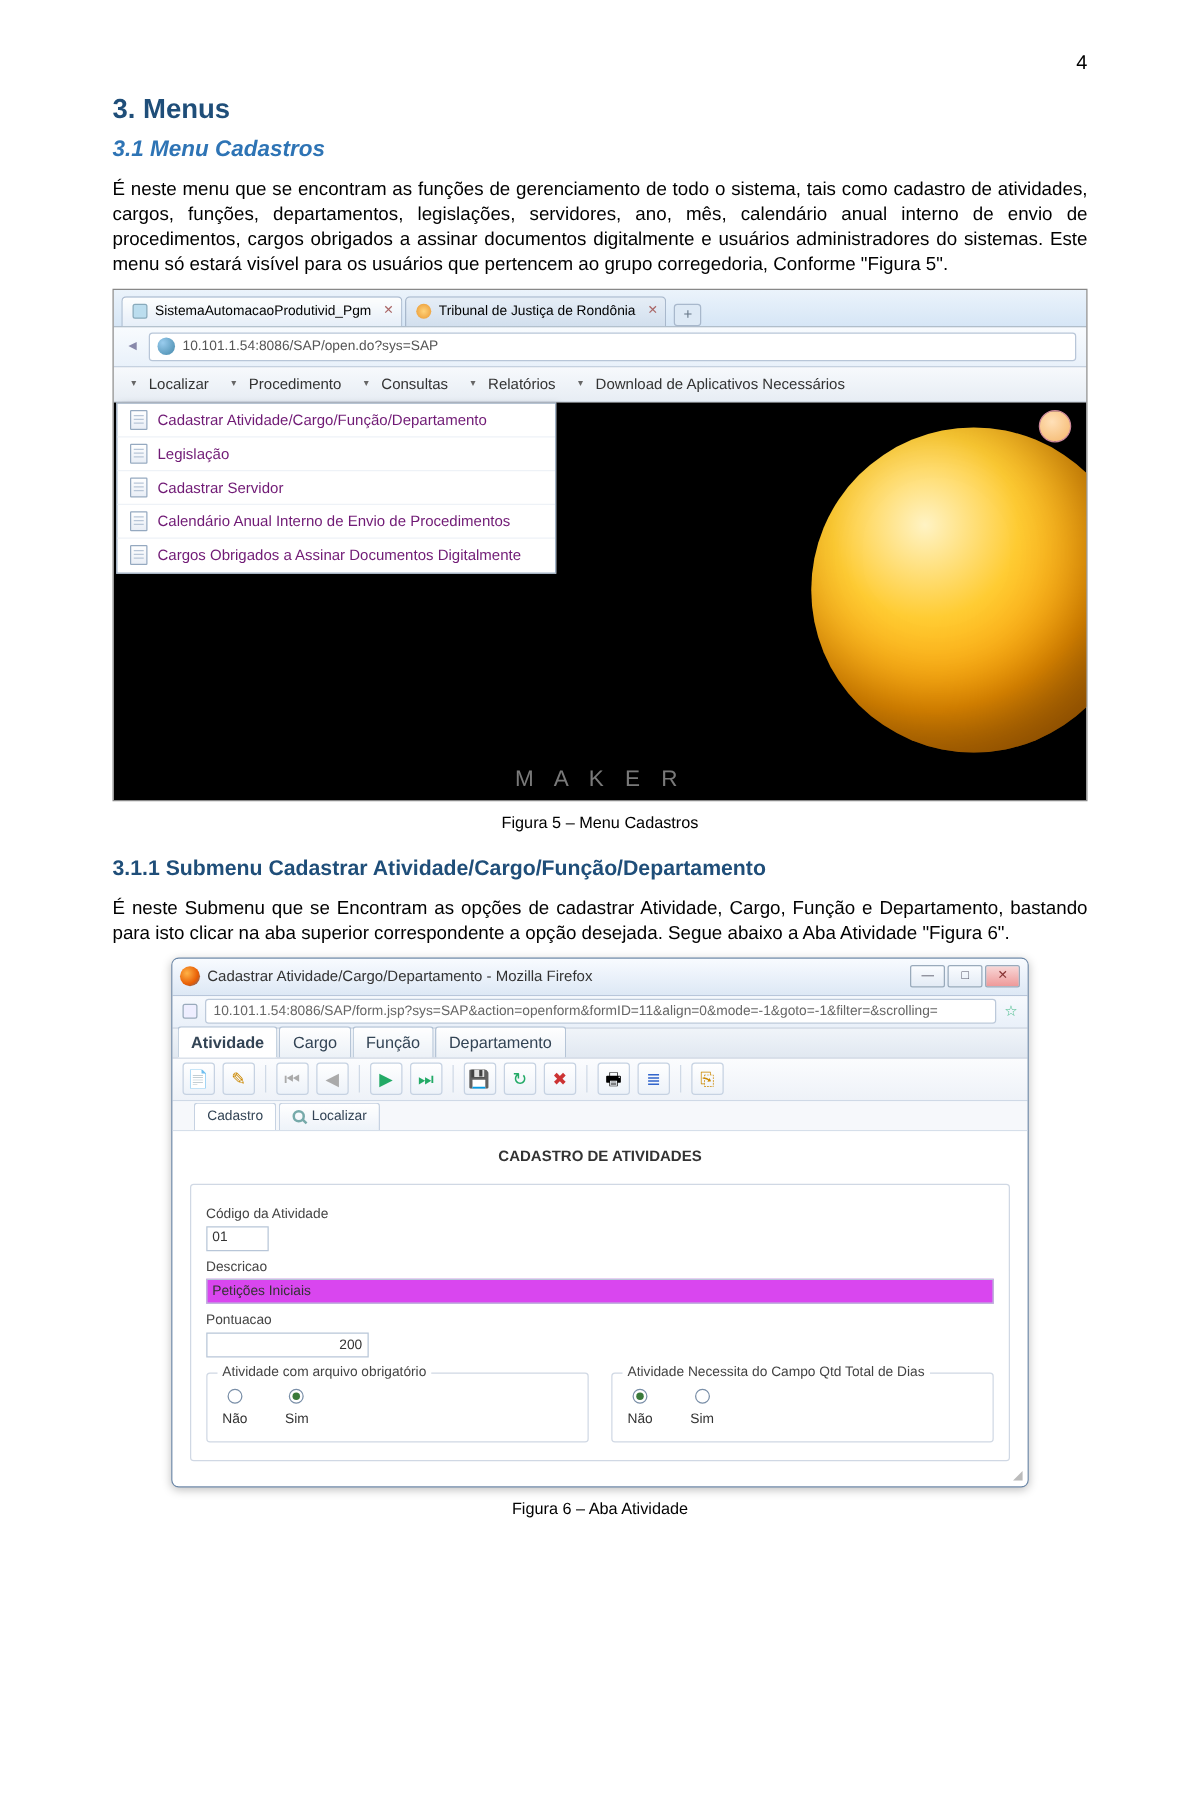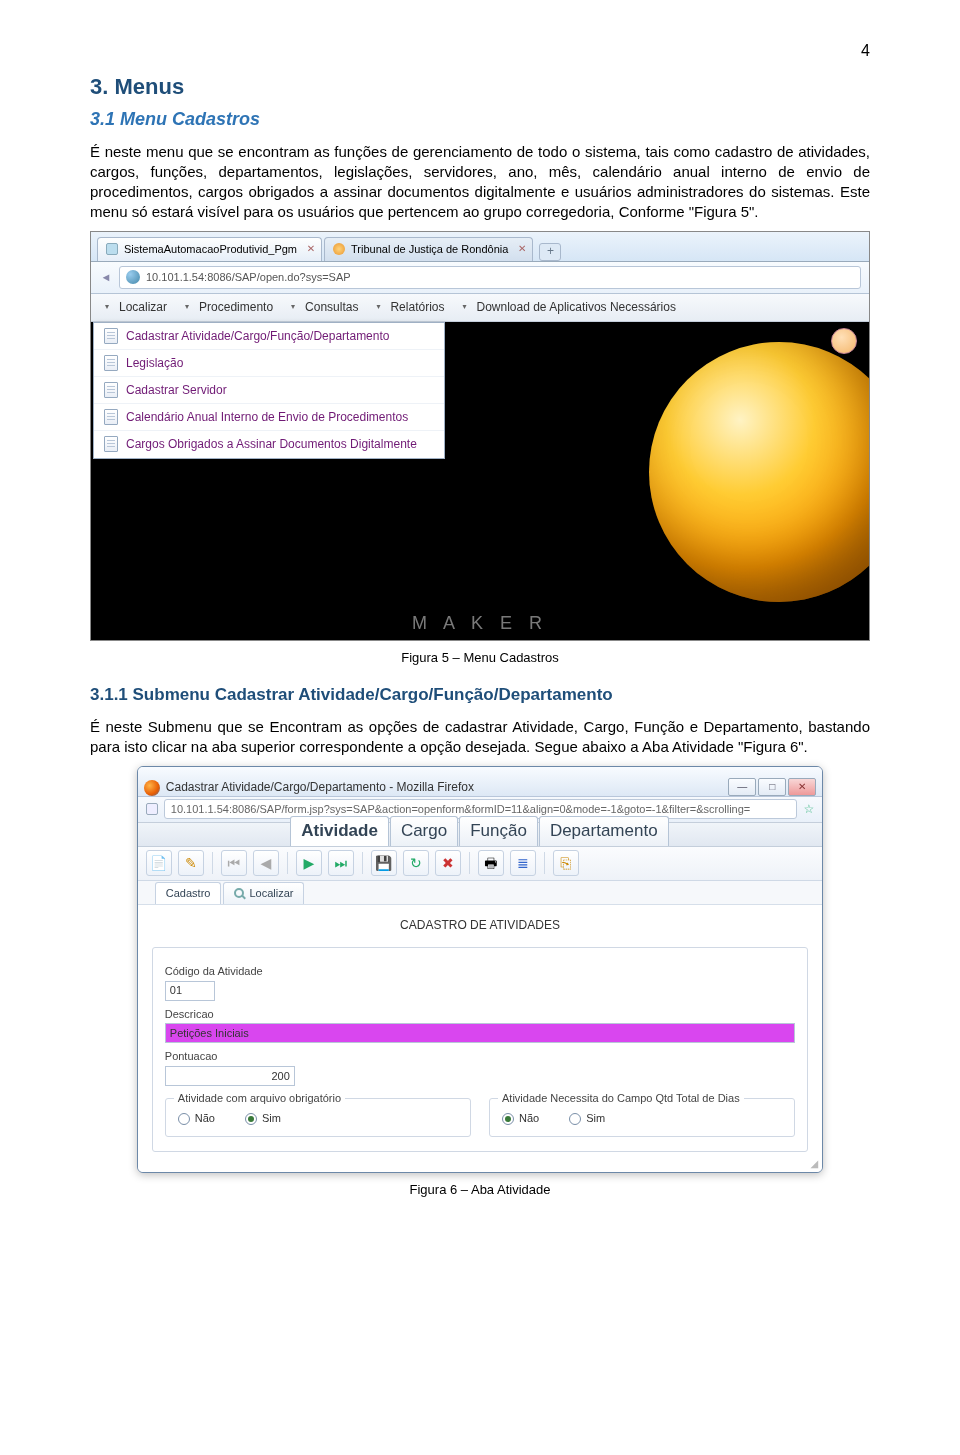--- a/index.html
+++ b/index.html
@@ -41,50 +41,50 @@
   .ss1 .dropdown { position: absolute; left: 2px; top: 0; width: 352px; background: #fff; border: 1px solid #9fb0c4; box-shadow: 2px 3px 6px rgba(0,0,0,.35); font-size: 12px; }
   .ss1 .dropdown .item { display: flex; align-items: center; gap: 8px; padding: 5px 10px; border-bottom: 1px solid #eef2f7; color: #701a75; }
   .ss1 .dropdown .item:last-child { border-bottom: none; }
   .ss1 .dropdown .doc-icon { width: 14px; height: 16px; background: linear-gradient(#fff,#e9eef6); border: 1px solid #95a9c0; border-radius: 1px; position: relative; }
   .ss1 .dropdown .doc-icon::after { content: ""; position: absolute; left: 2px; top: 3px; right: 2px; height: 1px; background: #b8c6d8; box-shadow: 0 3px 0 #b8c6d8, 0 6px 0 #b8c6d8; }
   .ss1 .maker { position: absolute; left: 50%; transform: translateX(-50%); bottom: 4px; color: #ddd; font-size: 18px; letter-spacing: 6px; opacity: .55; }
 
   
   .ss2 { width: 88%; }
   .ss2-inner { border: 1px solid #6c88a8; border-radius: 6px; overflow: hidden; box-shadow: 0 2px 8px rgba(0,0,0,.25); margin: 0 auto; background: #f4f7fb; }
-  .ss2 .titlebar { height: 30px; background: linear-gradient(#f8fbff,#dde8f5); display: flex; align-items: flex-end; padding: 0 6px; font-size: 12px; color: #333; border-bottom: 1px solid #b8c6da; }
+  .ss2 .titlebar { height: 30px; background: linear-gradient(#f8fbff,#dde8f5); display: flex; align-items: center; padding: 0 6px; font-size: 12px; color: #333; border-bottom: 1px solid #b8c6da; }
   .ss2 .titlebar .ff { width: 16px; height: 16px; border-radius: 50%; background: radial-gradient(circle at 35% 35%, #ffb347, #e85d04 60%, #3a6ea5 100%); margin-right: 6px; }
   .ss2 .winbtns { margin-left: auto; display: flex; gap: 2px; }
   .ss2 .winbtn { width: 28px; height: 18px; border: 1px solid #9ab; border-radius: 2px; background: linear-gradient(#fafcff,#e3ebf5); display: flex; align-items: center; justify-content: center; font-size: 10px; color: #556; }
   .ss2 .winbtn.close { background: linear-gradient(#f8d7d7,#e99); color: #833; }
   .ss2 .addr2 { height: 26px; background: linear-gradient(#f6f9fd,#e9f0f9); border-bottom: 1px solid #c4cedb; display: flex; align-items: center; padding: 0 8px; gap: 6px; font-size: 11px; color: #666; }
   .ss2 .addr2 .url2 { flex: 1; background: #fff; border: 1px solid #bcc9da; border-radius: 3px; padding: 2px 6px; display: flex; align-items: center; gap: 6px; }
   .ss2 .addr2 .star { color: #4b8; font-size: 12px; }
-  .ss2 .tabs { height: 24px; background: linear-gradient(#f0f4f9,#e1e8f1); border-bottom: 1px solid #c4cedb; display: flex; align-items: flex-end; padding: 0 4px 0 4px; font-size: 17px; justify-content: center; }
+  .ss2 .tabs { height: 24px; background: linear-gradient(#f0f4f9,#e1e8f1); border-bottom: 1px solid #c4cedb; display: flex; align-items: flex-end; padding: 0 4px 0 4px; font-size: 13px; }
   .ss2 .tabs .tab { background: linear-gradient(#fff,#ecf1f7); border: 1px solid #b5c4d6; border-bottom: none; border-radius: 3px 3px 0 0; padding: 3px 10px; margin-right: 1px; color: #2a4; color:#345; }
   .ss2 .tabs .tab.active { background: #fff; font-weight: bold; }
   .ss2 .toolbar { height: 34px; background: linear-gradient(#fbfcfe,#eef2f8); border-bottom: 1px solid #cfd9e6; display: flex; align-items: center; padding: 0 8px; gap: 6px; }
   .ss2 .toolbar .tbtn { width: 26px; height: 26px; border: 1px solid #c6d2e2; border-radius: 3px; background: linear-gradient(#fff,#edf2f9); display: flex; align-items: center; justify-content: center; font-size: 14px; }
   .ss2 .toolbar .sep { width: 1px; height: 22px; background: #cfd9e6; margin: 0 2px; }
   .ss2 .subtabs { height: 24px; background: #f6f8fb; border-bottom: 1px solid #d6dfea; display: flex; align-items: flex-end; padding: 0 17px; font-size: 11px; }
   .ss2 .subtabs .stab { background: linear-gradient(#fff,#eef3f9); border: 1px solid #c6d2e2; border-bottom: none; border-radius: 3px 3px 0 0; padding: 3px 10px; margin-right: 2px; display: flex; align-items: center; gap: 5px; color: #345; }
   .ss2 .subtabs .stab.active { background: #fff; }
   .ss2 .subtabs .mag { width: 10px; height: 10px; border: 2px solid #7aa; border-radius: 50%; position: relative; }
   .ss2 .subtabs .mag::after { content: ""; position: absolute; width: 5px; height: 2px; background: #7aa; right: -4px; bottom: -2px; transform: rotate(45deg); }
   .ss2 .form-area { padding: 12px 14px 20px 14px; background: #fff; }
-  .ss2 .form-title { text-align: center; font-size: 12px; font-weight: normal; margin-bottom: 14px; color: #333; }
+  .ss2 .form-title { text-align: center; font-size: 12px; font-weight: bold; margin-bottom: 14px; color: #333; }
   .ss2 .fieldset { border: 1px solid #d0d8e4; border-radius: 3px; padding: 10px 12px 14px 12px; font-size: 11px; color: #333; }
   .ss2 .lbl { display: block; margin-top: 6px; margin-bottom: 2px; color: #444; }
   .ss2 .inp { height: 20px; border: 1px solid #b8c6d8; background: #fff; padding: 1px 4px; font-size: 11px; display: flex; align-items: center; }
   .ss2 .inp.yellow { background: #d946ef; }
   .ss2 .row2 { display: flex; gap: 18px; margin-top: 12px; }
   .ss2 .group { border: 1px solid #d0d8e4; border-radius: 3px; padding: 8px 12px 10px 12px; flex: 1; position: relative; }
   .ss2 .group .legend { position: absolute; top: -8px; left: 8px; background: #fff; padding: 0 4px; font-size: 11px; color: #444; }
   .ss2 .radios { display: flex; gap: 30px; margin-top: 4px; font-size: 11px; }
-  .ss2 .radio { display: flex; align-items: center; gap: 5px; }
+  .ss2 .radio { display: flex; align-items: center; gap: 5px; flex-direction: column; }
   .ss2 .rcircle { width: 12px; height: 12px; border: 1px solid #7a8fa8; border-radius: 50%; display: flex; align-items: center; justify-content: center; background: #fff; }
   .ss2 .rcircle.on::after { content: ""; width: 6px; height: 6px; border-radius: 50%; background: #3a7a3a; }
   .ss2 .corner { position: absolute; right: 4px; bottom: 2px; color: #bbb; font-size: 10px; }
 </style>
 </head>
 <body>
 
 <div class="page-number">4</div>
 
 <h2 class="section">3. Menus</h2>

